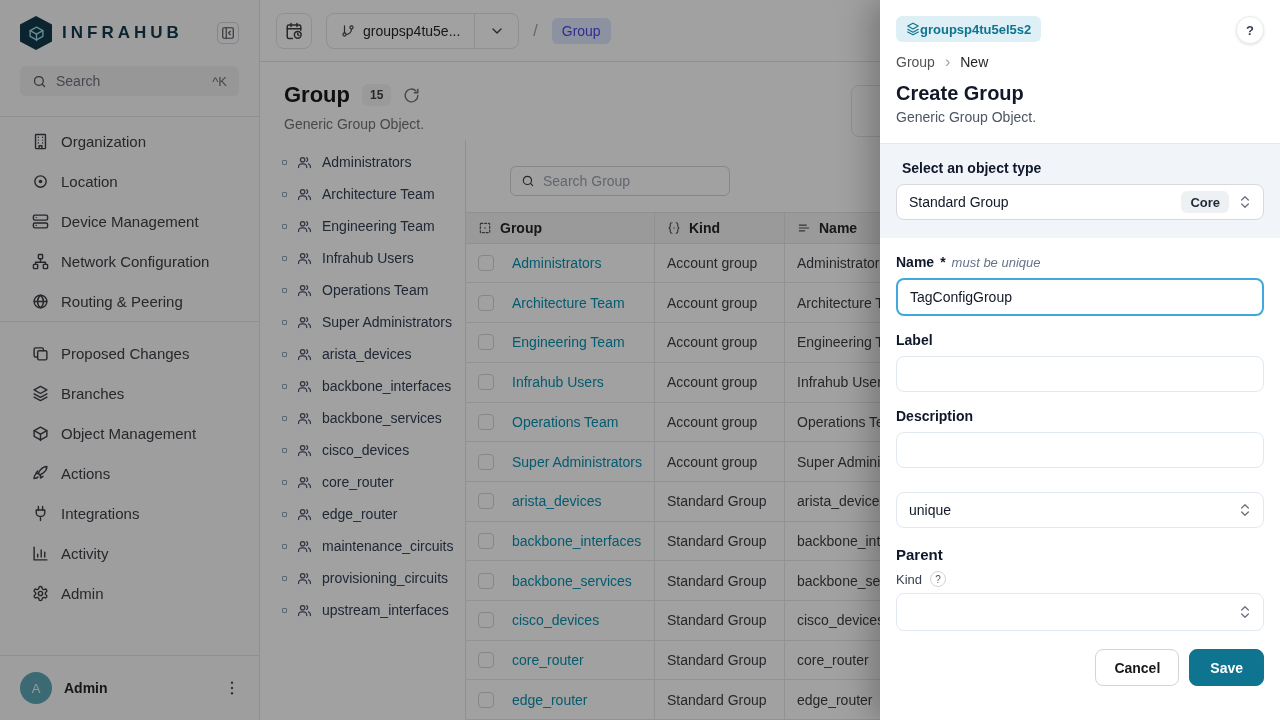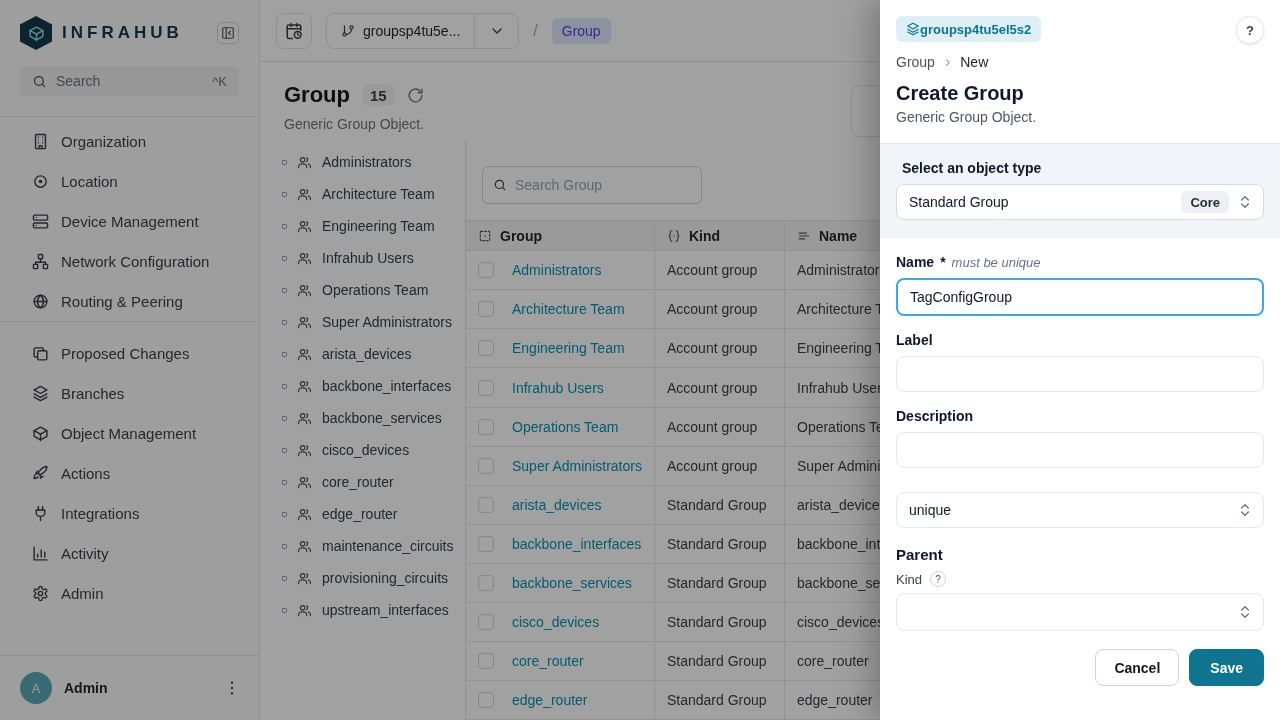--- a/index.html
+++ b/index.html
@@ -55,33 +55,33 @@
   .branch-caret{width:44px; border-left:1px solid #e4e4e7; display:flex; align-items:center;
     justify-content:center; color:#3f3f46;}
   .branch-caret .icon{width:16px; height:16px;}
   .crumb-sep{color:#a1a1aa; font-size:16px;}
   .crumb-badge{height:26px; padding:0 10px; border-radius:6px; display:flex; align-items:center;
     background:var(--crumb-badge-bg); color:var(--crumb-badge-text); font-size:14px; font-weight:500;}
   .page-head{padding:20px 24px 0 24px;}
   .title-row{display:flex; align-items:center; gap:12px;}
   .page-title{font-size:22px; font-weight:700; color:#18181b;}
   .count-badge{height:22px; min-width:26px; padding:0 8px; border-radius:6px; background:#f4f4f5;
-    color:#3f3f46; font-size:15px; font-weight:600; display:flex; align-items:center; justify-content:center;}
+    color:#3f3f46; font-size:12px; font-weight:600; display:flex; align-items:center; justify-content:center;}
   .refresh{width:17px; height:17px; color:#71717a;}
   .page-sub{margin-top:8px; font-size:14px; color:#737373;}
   .content{position:absolute; left:0; top:140px; width:1020px; height:580px; display:flex;}
   .tree{width:206px; border-right:1px solid #e4e4e7; padding-top:6px; overflow:hidden;}
   .tree-item{height:32px; display:flex; align-items:center; padding-left:22px; gap:10px;
     font-size:14px; color:#334155; cursor:pointer;}
   .tree-bullet{width:5px; height:5px; border:1px solid #94a3b8; border-radius:1px; flex:none;}
   .tree-item .icon{width:15px; height:15px; color:#475569;}
   .table-area{flex:1; display:flex; flex-direction:column;}
   .table-search-row{padding:26px 16px 16px 16px;}
-  .table-search{width:220px; height:38px; border:1px solid #d4d4d8; border-radius:6px;
-    display:flex; align-items:center; padding:0 10px; gap:8px; background:#fff;}
+  .table-search{width:220px; height:30px; border:1px solid #d4d4d8; border-radius:6px;
+    display:flex; align-items:center; padding:0 10px; gap:8px; background:#fff;margin-left:28px;}
   .table-search .icon{width:14px; height:14px; color:#3f3f46;}
   .table-search input{border:none; outline:none; flex:1; font-size:14px; color:#18181b;
     font-family:"Liberation Sans",sans-serif; background:transparent;}
   .table-search input::placeholder{color:#9ca3af;}
   .thead{height:32px; background:#f4f4f5; border-top:1px solid #e4e4e7; border-bottom:1px solid #e4e4e7;
     display:flex; font-size:14px; font-weight:600; color:#27272a;}
   .th{display:flex; align-items:center; gap:8px; padding:0 12px;}
   .th .icon{width:14px; height:14px; color:#52525b;}
   .th1{width:188px;} .th2{width:130px; border-left:1px solid #e4e4e7;}
   .th3{flex:1; border-left:1px solid #e4e4e7;}

